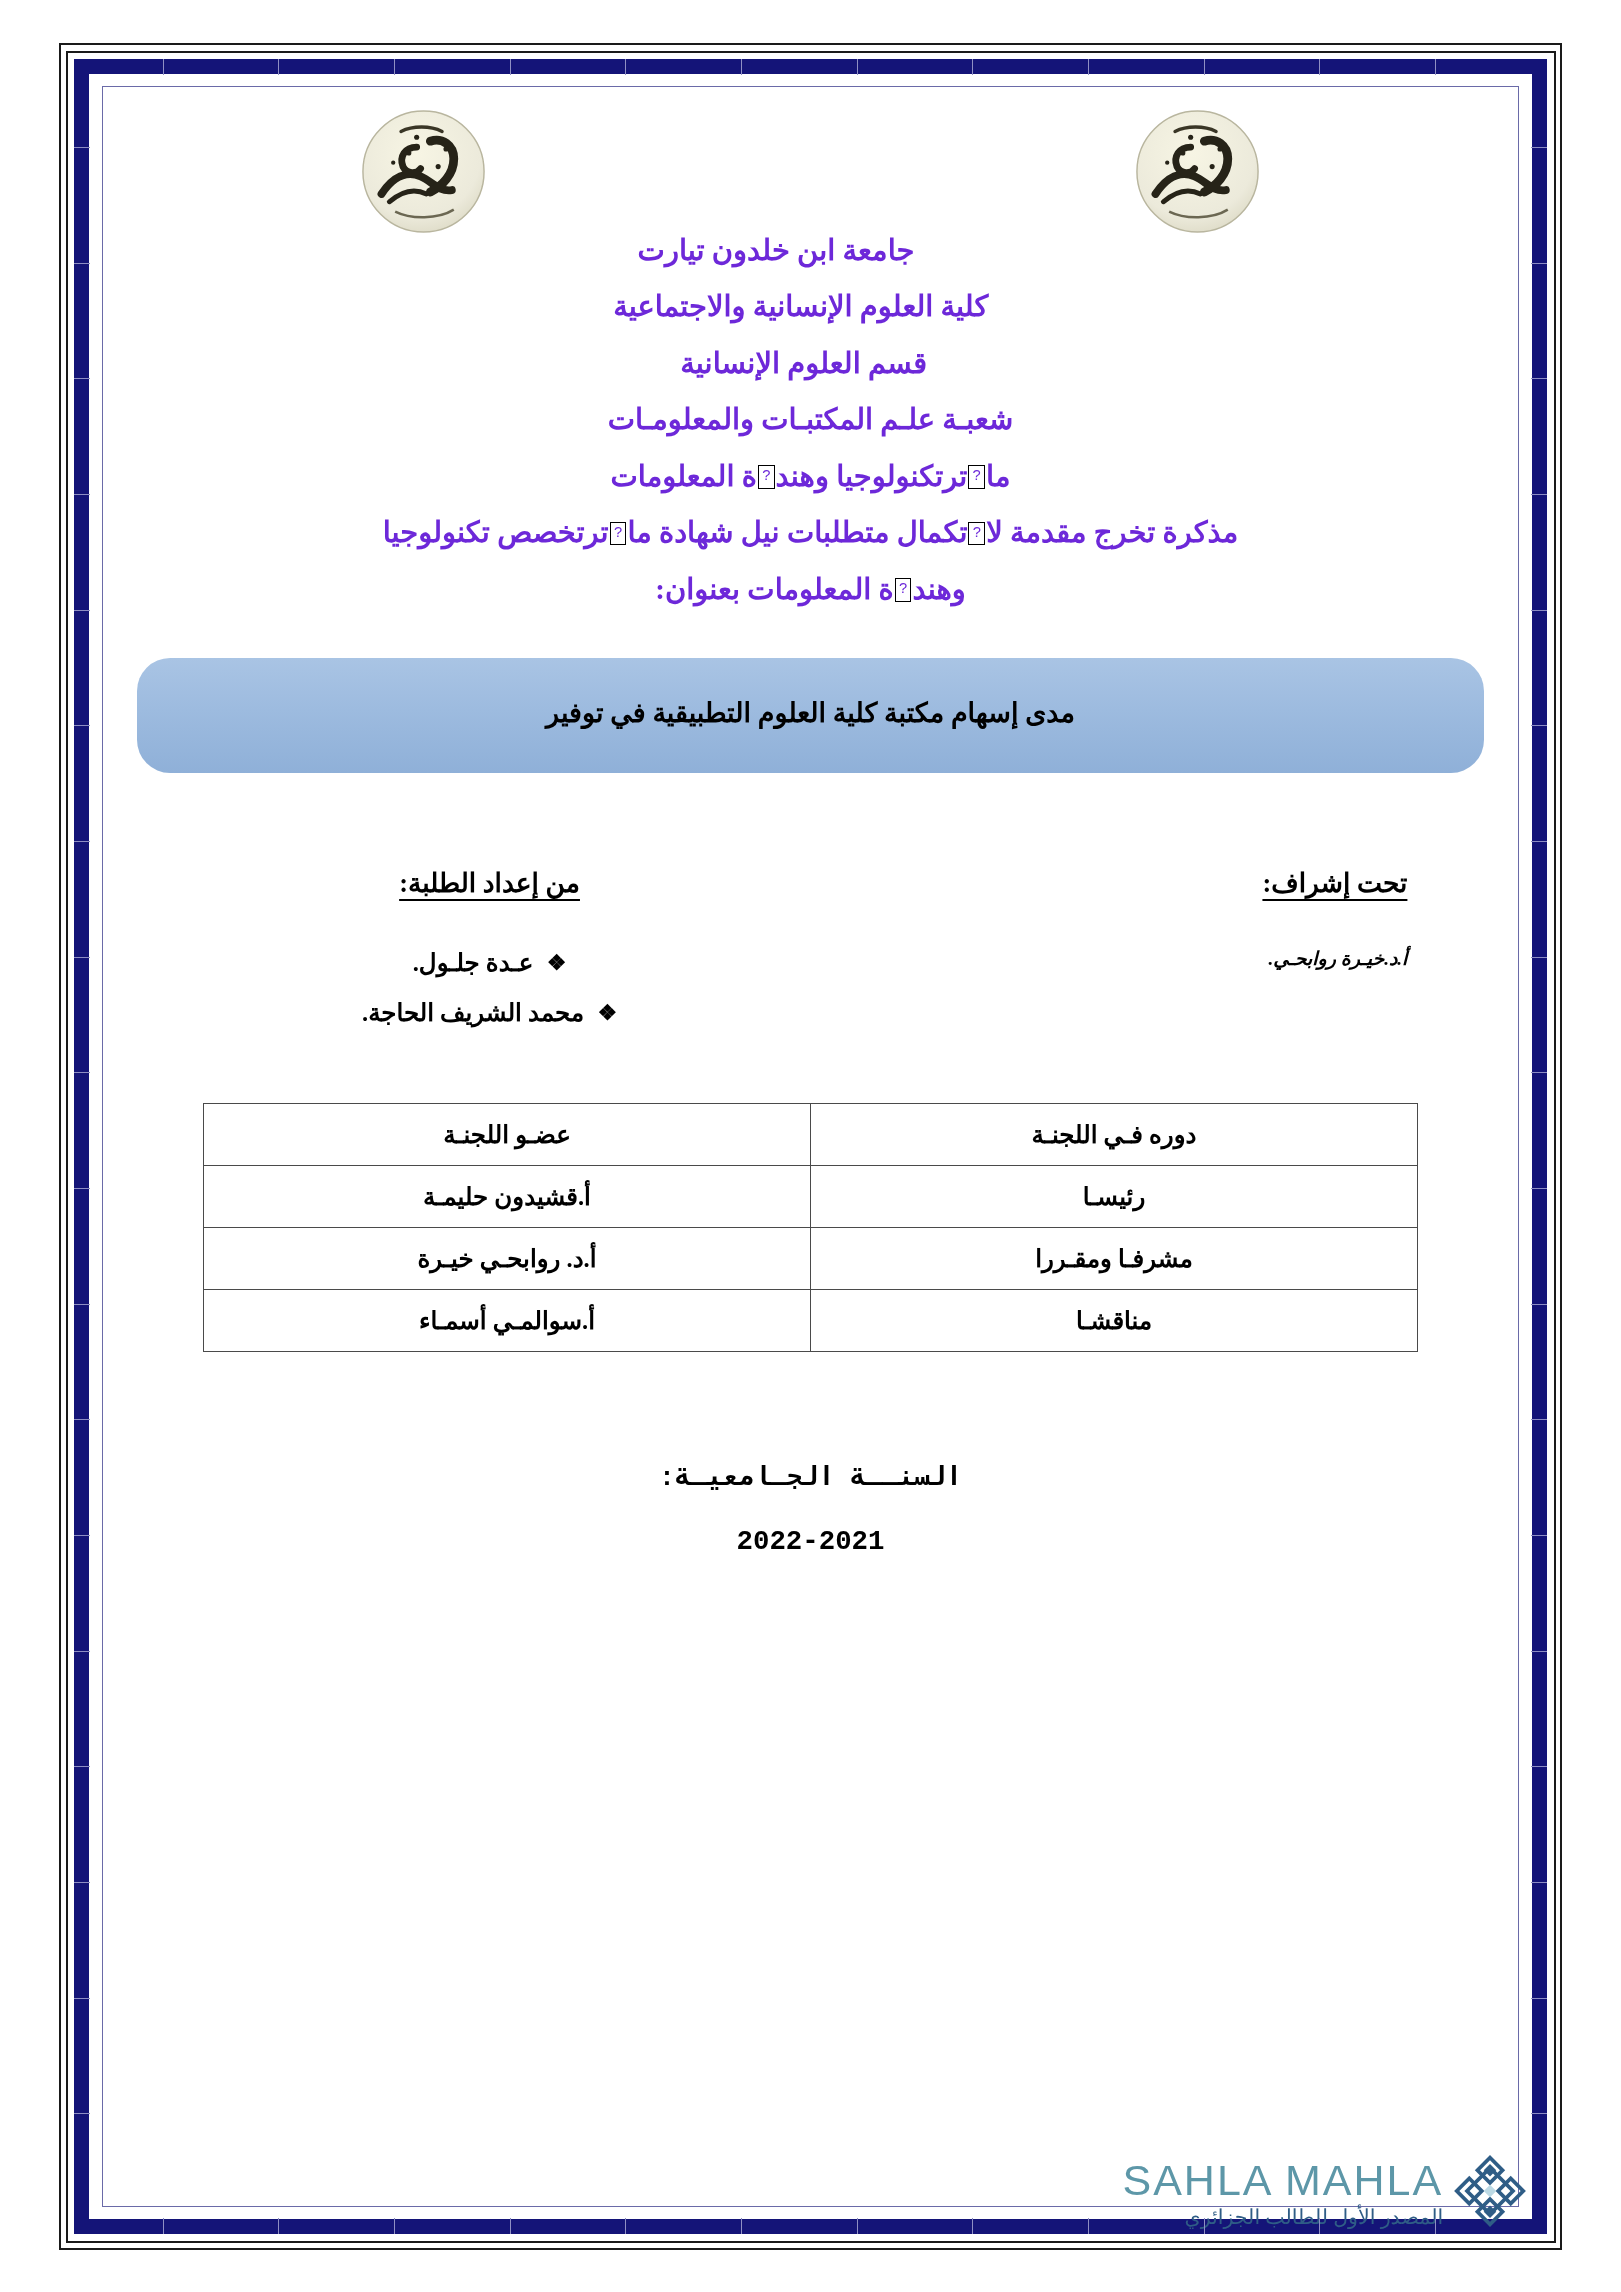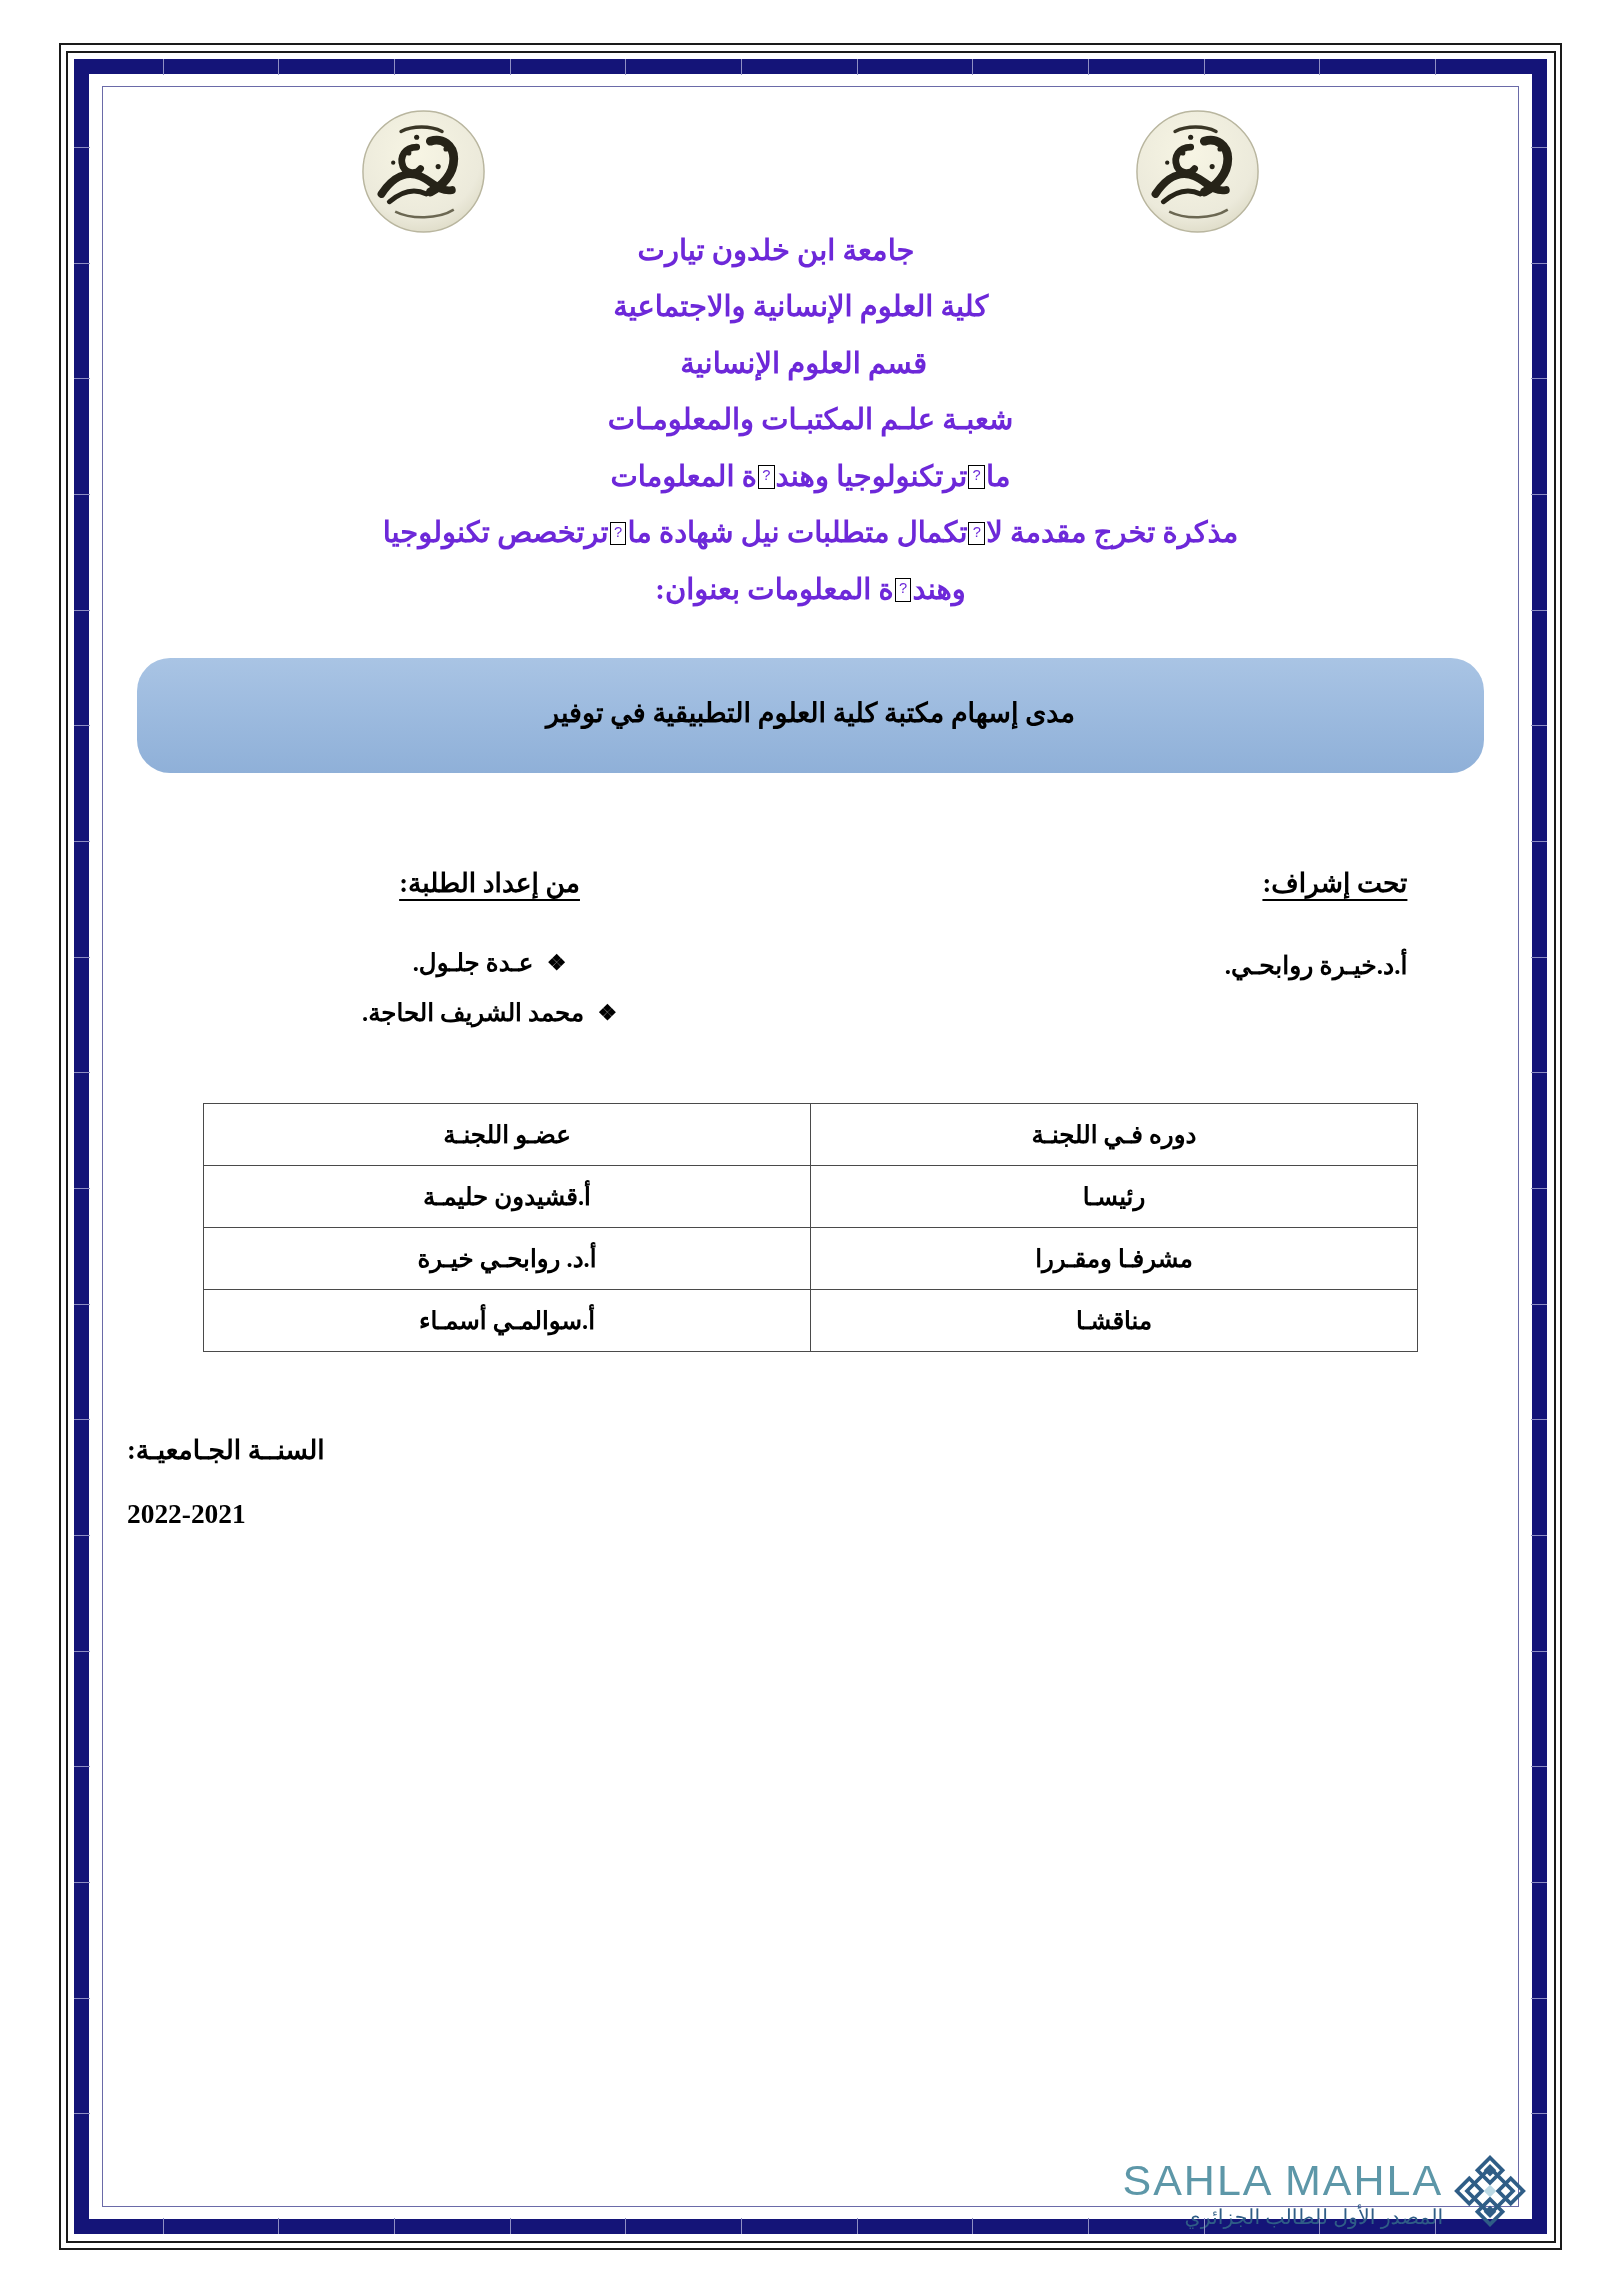--- a/index.html
+++ b/index.html
@@ -147,25 +147,26 @@
     white-space:nowrap;
   }
   .plist li .bullet{
     display:inline-block;
     margin-left:13.7px;
     font-size:21.6px;
     vertical-align:1px;
   }
   .supervisor-name{
     margin-top:41px;
-    font-size:25px;
+    font-size:19px;
     font-weight:700;
     color:#000;
     line-height:2.05;
     white-space:nowrap;
+    font-style:italic;
   }
 
   
   table.jury{
     margin:49px auto 0 auto;
     width:1215px;
     border-collapse:collapse;
     table-layout:fixed;
   }
   table.jury td{
@@ -175,22 +176,23 @@
     font-size:24.5px;
     font-weight:700;
     color:#000;
     padding:2px 7.8px;
     vertical-align:middle;
     white-space:nowrap;
   }
 
   
   .year-block{
-    margin-top:82px;
-    text-align:left;
+    margin-top:108px;
+    text-align:center;
+    font-family:Liberation Mono, monospace;
   }
   .year-label{
     font-size:26.5px;
     font-weight:700;
     color:#000;
   }
   .year-value{
     margin-top:33px;
     font-size:27.4px;
     font-weight:700;

